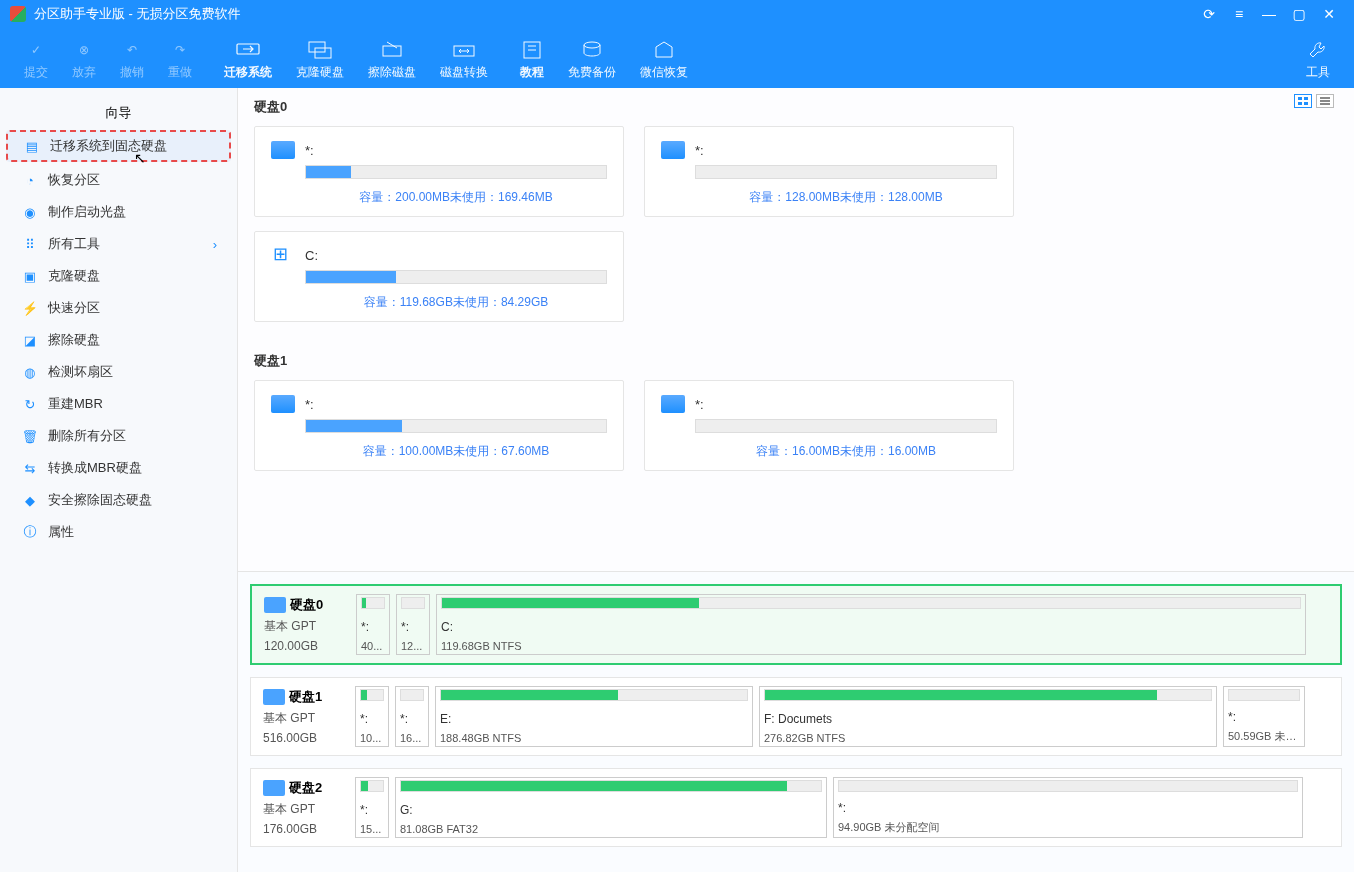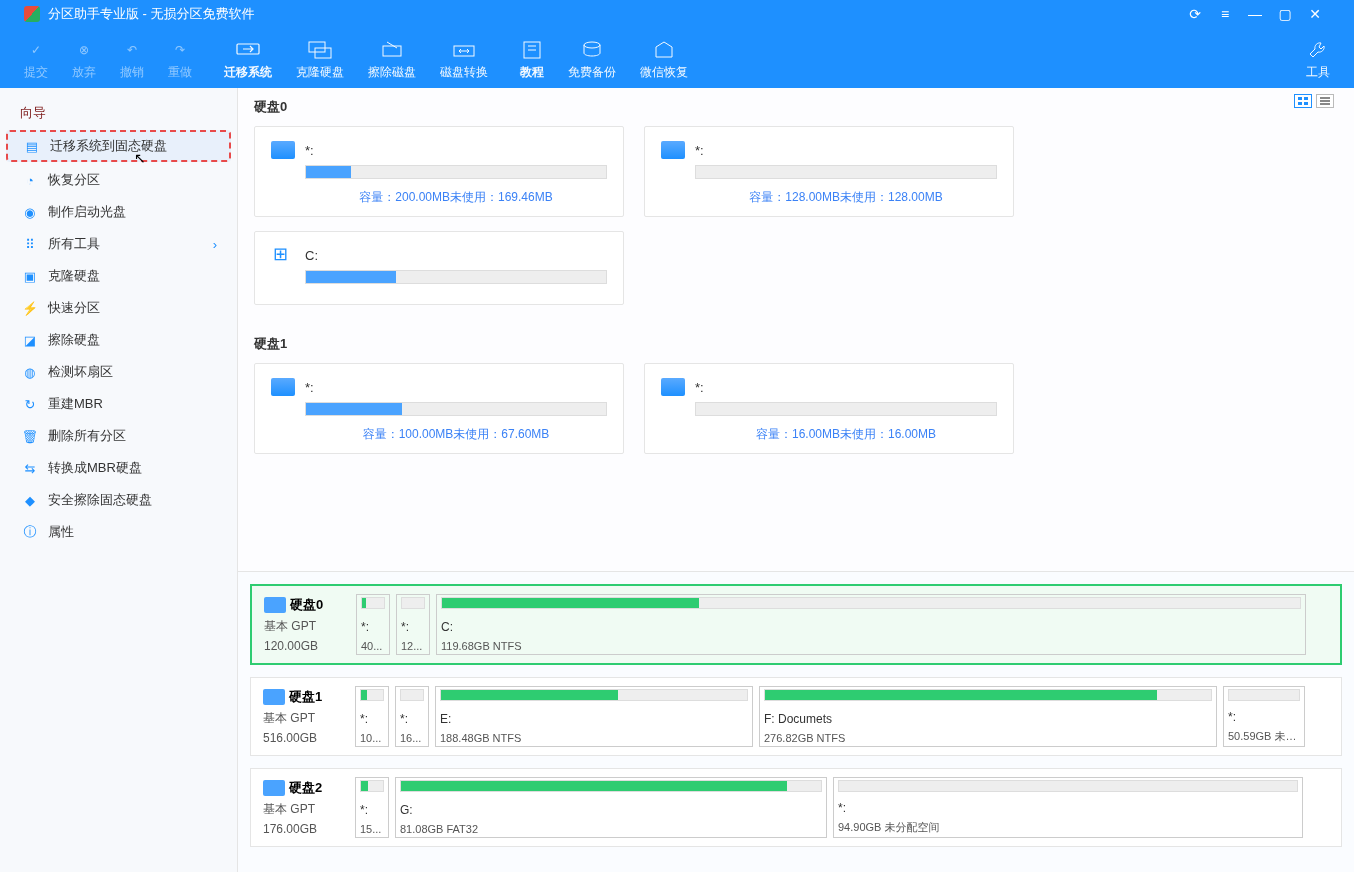--- a/index.html
+++ b/index.html
@@ -1,36 +1,36 @@
 <!DOCTYPE html>
 <html><head>
 <meta charset="utf-8">
 <style>
 * { margin: 0; padding: 0; box-sizing: border-box; font-family: "Microsoft YaHei", sans-serif; }
 body { background: #fff; width: 1354px; height: 872px; overflow: hidden; font-size: 12px; }
 
 
-.titlebar { background: #1E90FF; height: 28px; display: flex; align-items: center; padding: 0 24px; color: #fff; }
+.titlebar { background: #1E90FF; height: 28px; display: flex; align-items: center; padding: 0 10px; color: #fff; }
 .titlebar .logo { width: 16px; height: 16px; background: linear-gradient(135deg, #e74c3c 50%, #27ae60 50%); border-radius: 3px; margin-right: 8px; }
 .titlebar .title { flex: 1; font-size: 13px; }
 .titlebar .winbtn { width: 30px; text-align: center; font-size: 14px; cursor: pointer; }
 
 
 .toolbar { background: #1E90FF; height: 60px; display: flex; align-items: center; padding: 0 12px; color: #fff; }
 .tool-item { display: flex; flex-direction: column; align-items: center; justify-content: center; margin: 0 12px; cursor: pointer; opacity: 0.95; }
 .tool-item.disabled { opacity: 0.5; }
 .tool-item .ticon { height: 28px; display: flex; align-items: center; justify-content: center; }
 .tool-item .tlabel { font-size: 12px; margin-top: 0; }
 .tool-spacer { flex: 1; }
 .tool-sep { margin-left: 20px; font-weight: bold; }
 
 
 .main { display: flex; height: calc(872px - 88px); }
 .sidebar { width: 238px; background: #f7f9fc; border-right: 1px solid #e5e5e5; padding: 10px 0; overflow-y: auto; }
-.sidebar .sec-title { color: #7f1d1d; font-size: 13px; padding: 6px 20px; }
+.sidebar .sec-title { color: #000000; font-size: 13px; padding: 6px 20px; text-align: center; }
 .sidebar .s-item { display: flex; align-items: center; padding: 7px 20px; color: #333; cursor: pointer; font-size: 13px; }
 .sidebar .s-item.highlighted { background: #e8f0fb; border: 2px dashed #e84a4a; border-radius: 4px; margin: 2px 6px; padding: 5px 14px; position: relative; }
 .sidebar .s-item .sicon { width: 20px; height: 16px; margin-right: 8px; display: inline-flex; align-items: center; justify-content: center; color: #1E90FF; }
 .sidebar .s-item .arrow { margin-left: auto; color: #1E90FF; }
 
 .content { flex: 1; display: flex; flex-direction: column; background: #fff; }
 .content-top { flex: 1; overflow-y: auto; padding: 6px 16px; background: #fdfdff; border-bottom: 1px solid #e5e5e5; position: relative; }
 .view-toggle { position: absolute; top: 6px; right: 20px; display: flex; gap: 4px; }
 .view-toggle .vt { width: 18px; height: 14px; border: 1px solid #bbb; background: #fff; display:flex; align-items:center; justify-content:center; }
 .view-toggle .vt.active { border-color:#1E90FF; }
@@ -276,20 +276,24 @@
       </div>
       <div class="cards-row">
         <div class="part-card">
           <div class="card-head">
               <span class="pc-icon win"></span>
               <span class="card-title">C:</span>
             </div>
           <div class="bar">
               <div class="fill" style="width: 30%;"></div>
             </div>
+          <div class="stats">
+              <span><span>容量：</span><span>119.68GB</span></span>
+              <span><span>未使用：</span><span>84.29GB</span></span>
+            </div>
         </div>
       </div>
 
       <div class="disk-label" style="margin-top:30px">硬盘1</div>
       <div class="cards-row">
         <div class="part-card">
           <div class="card-head">
               <span class="pc-icon blue"></span>
               <span class="card-title">*:</span>
             </div>

